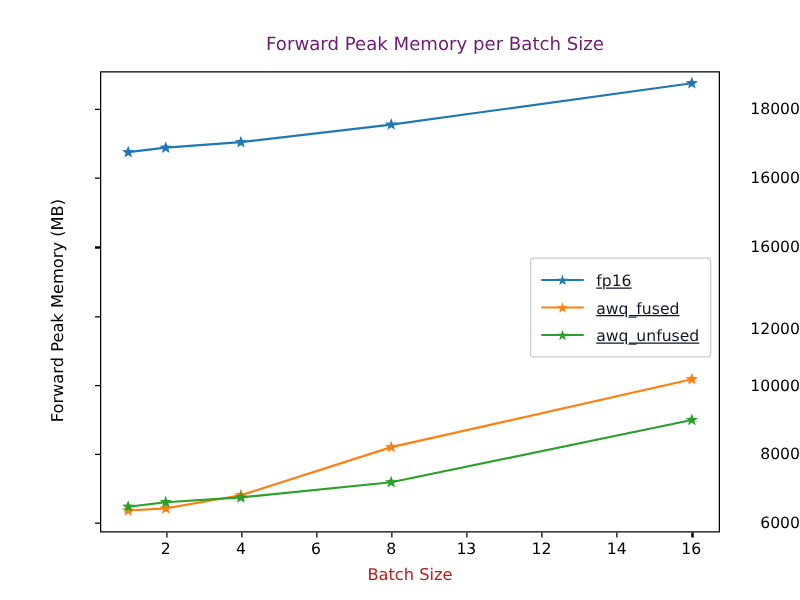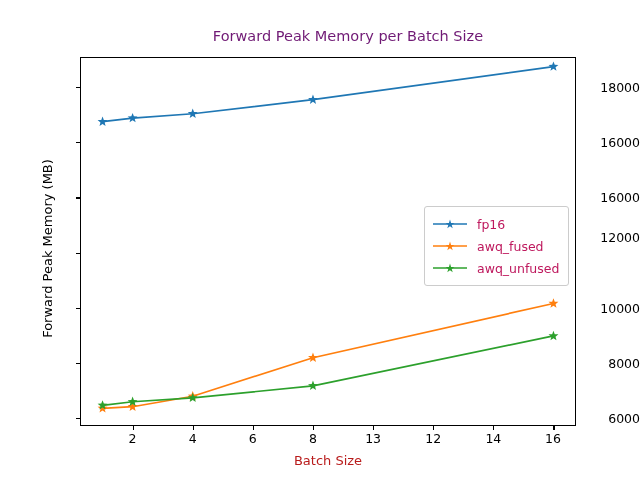--- a/index.html
+++ b/index.html
@@ -115,42 +115,43 @@
     height: 22px;
   }
   .legend-sample {
     width: 36px;
     height: 14px;
     margin-right: 9px;
     flex: 0 0 auto;
   }
   .legend-text {
     font-size: 12.5px;
-    color: #be185d;
+    color: #0f172a;
     white-space: nowrap;
+    text-decoration: underline;
   }
 </style>
 </head>
 <body>
 
 <div id="figure">
 
   <div id="chart-title">Forward Peak Memory per Batch Size</div>
 
   <div id="ylabel">Forward Peak Memory (MB)</div>
   <div id="xlabel">Batch Size</div>
 
   <div id="ytick-labels">
       <div class="ytick-label" style="top: 417.739px;">6000</div>
       <div class="ytick-mark" style="top: 417.739px;"></div>
       <div class="ytick-label" style="top: 362.664px;">8000</div>
       <div class="ytick-mark" style="top: 362.664px;"></div>
       <div class="ytick-label" style="top: 307.59px;">10000</div>
       <div class="ytick-mark" style="top: 307.59px;"></div>
-      <div class="ytick-label" style="top: 237px;">12000</div>
+      <div class="ytick-label" style="top: 263px;">12000</div>
       <div class="ytick-mark" style="top: 252.515px;"></div>
       <div class="ytick-label" style="top: 197.44px;">16000</div>
       <div class="ytick-mark" style="top: 197.44px;"></div>
       <div class="ytick-label" style="top: 142.366px;">16000</div>
       <div class="ytick-mark" style="top: 142.366px;"></div>
       <div class="ytick-label" style="top: 87.291px;">18000</div>
       <div class="ytick-mark" style="top: 87.291px;"></div>
     </div>
   <div id="xtick-labels">
       <div class="xtick-label" style="left: 132.606px;">2</div>

